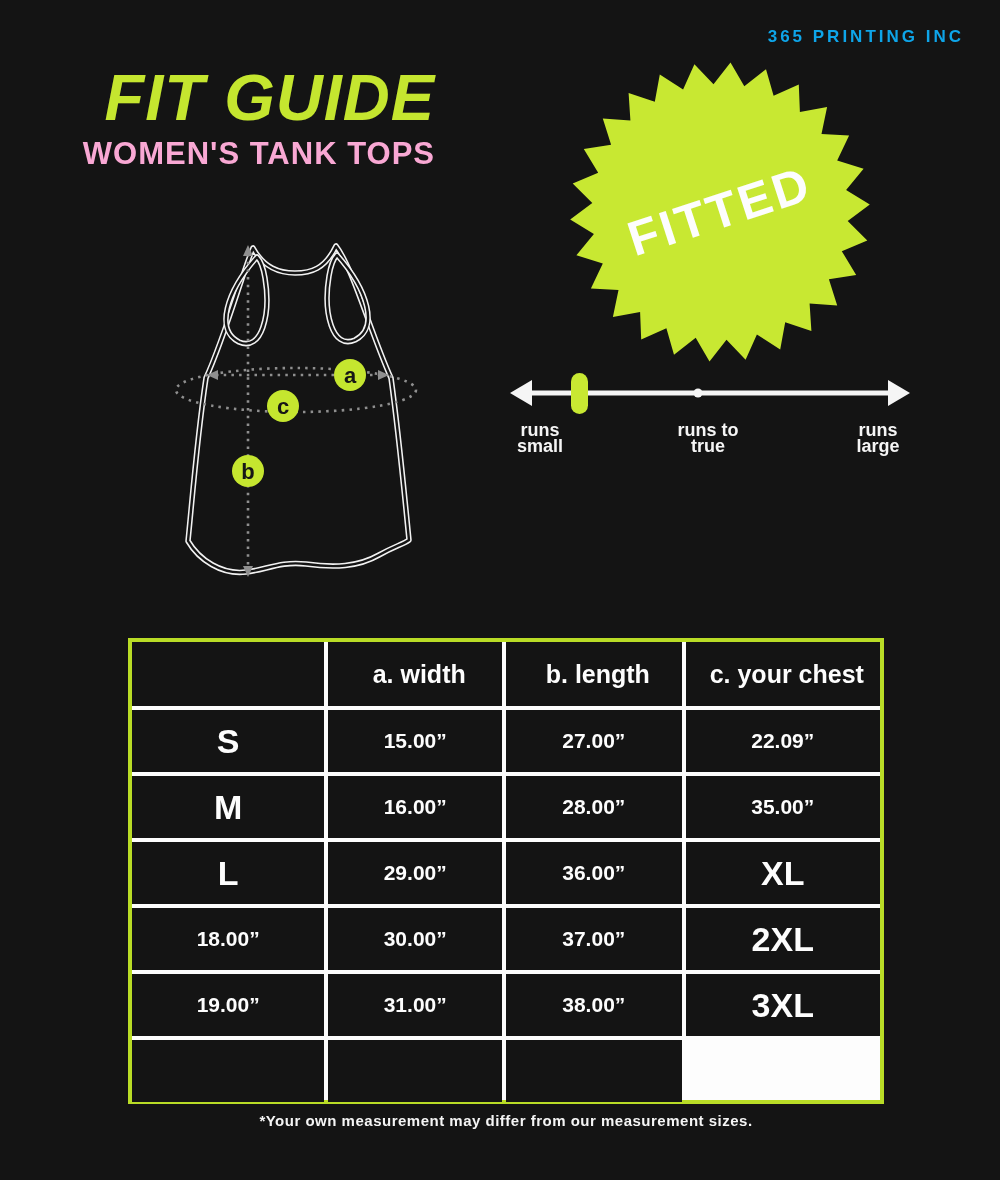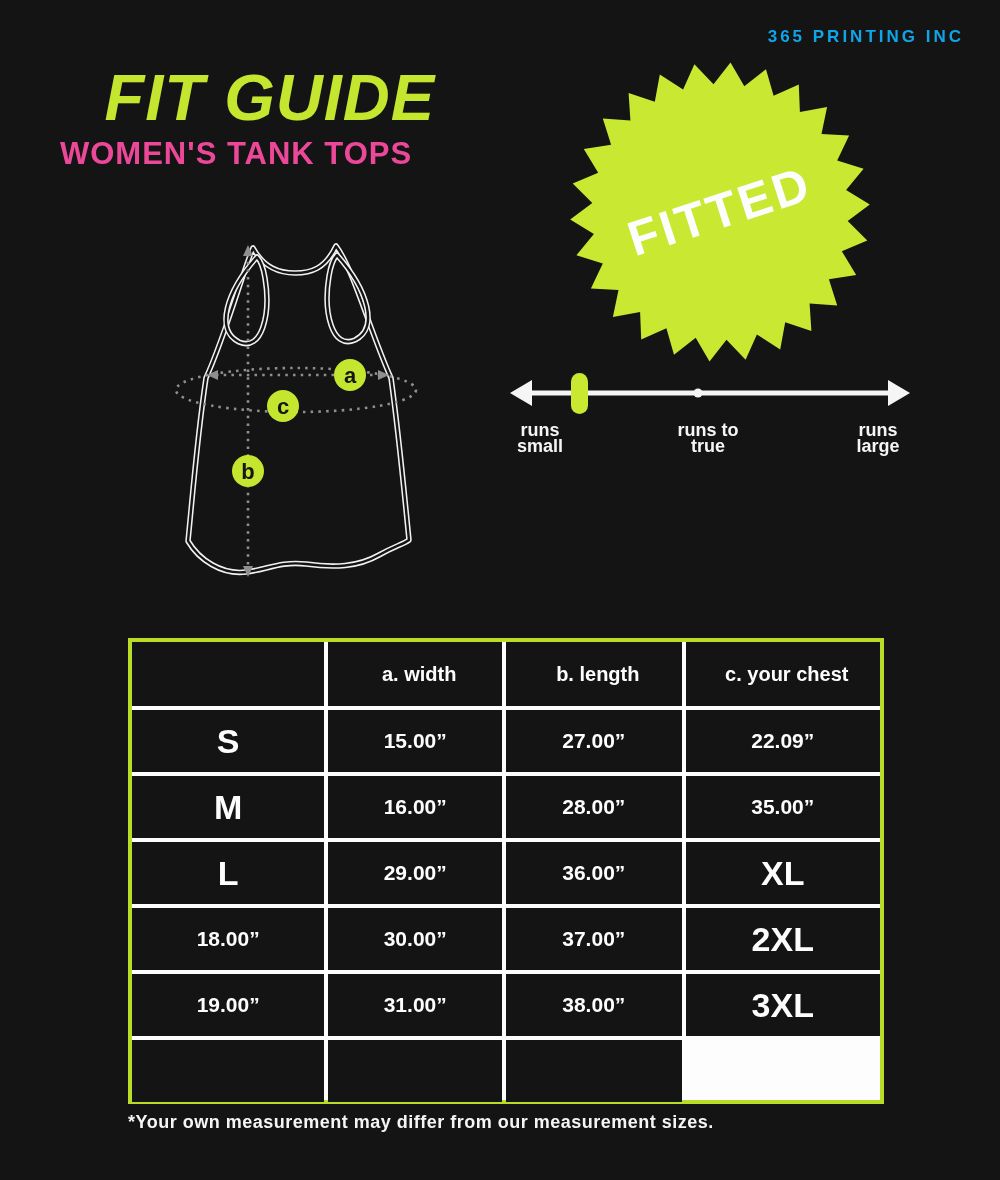--- a/index.html
+++ b/index.html
@@ -4,21 +4,21 @@
 <style>
   html,body{margin:0;padding:0;background:#000;}
   .canvas{
     position:relative;width:1000px;height:1180px;overflow:hidden;
     background:#141414;color:#f5f5f5;
     font-family:"Liberation Sans",sans-serif;font-weight:bold;
   }
   
   .brand{position:absolute;top:27px;right:36px;font-size:17px;letter-spacing:3px;color:#0ea5e9;}
   .title{position:absolute;left:60px;top:60px;width:375px;font-size:65px;letter-spacing:1px;color:#c5e62f;text-align:right;white-space:nowrap;font-style:italic;}
-  .subtitle{position:absolute;left:60px;top:136px;width:375px;font-size:31px;letter-spacing:1px;color:#ec4899;white-space:nowrap;}
+  .subtitle{position:absolute;left:60px;top:136px;width:375px;font-size:31px;letter-spacing:1px;color:#f9a8d4;text-align:right;white-space:nowrap;}
   
   .badge{position:absolute;left:568px;top:60px;width:304px;height:304px;}
   .badge svg{display:block;}
   .badge text{font-family:"Liberation Sans",sans-serif;font-weight:bold;font-size:49px;letter-spacing:3px;fill:#fdfdfd;}
   
   .tank{position:absolute;left:168px;top:238px;width:260px;height:344px;}
   .dbl-outer{fill:none;stroke:#f2f2f2;stroke-width:5.5;stroke-linejoin:round;stroke-linecap:round;}
   .dbl-inner{fill:none;stroke:#141414;stroke-width:2.4;stroke-linejoin:round;stroke-linecap:round;}
   .dash{fill:none;stroke:#8f8f8f;stroke-width:2.6;stroke-dasharray:2.5 5.2;}
   .dash-head{fill:#8f8f8f;}
@@ -31,24 +31,24 @@
   .scale-label.l2{left:648px;}
   .scale-label.l3{left:818px;}
   
   .size-table{
     position:absolute;left:128px;top:638px;width:756px;height:466px;
     border:4px solid #b9dc26;background:#fdfdfd;box-sizing:border-box;
     display:grid;grid-template-columns:194fr 175fr 177fr 196fr;
     grid-template-rows:64px 62px 62px 62px 62px 62px 62px;gap:4px;
   }
   .cell{background:#141414;display:flex;align-items:center;justify-content:center;color:#fdfdfd;}
-  .cell.hdr{font-size:20px;padding-left:8px;}
+  .cell.hdr{font-size:25px;padding-left:8px;}
   .cell.size{font-size:34px;}
   .cell.val{font-size:21px;}
-  .footnote{position:absolute;left:128px;top:1112px;width:756px;text-align:left;font-size:18px;color:#f5f5f5;letter-spacing:.5px;}
+  .footnote{position:absolute;left:128px;top:1112px;width:756px;text-align:center;font-size:15px;color:#f5f5f5;letter-spacing:.5px;}
 </style>
 </head>
 <body>
 
 <div class="canvas">
 
   <div class="brand">365 PRINTING INC</div>
 
   <div class="title">FIT GUIDE</div>
   <div class="subtitle">WOMEN'S TANK TOPS</div>

